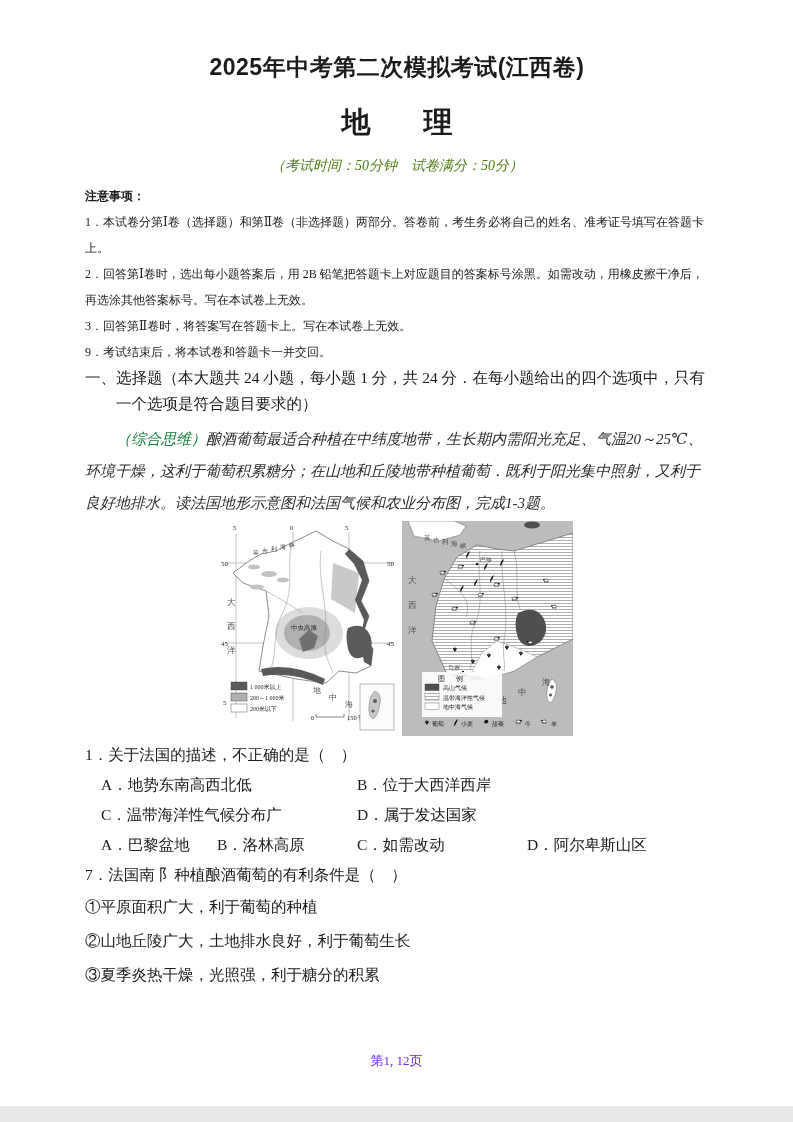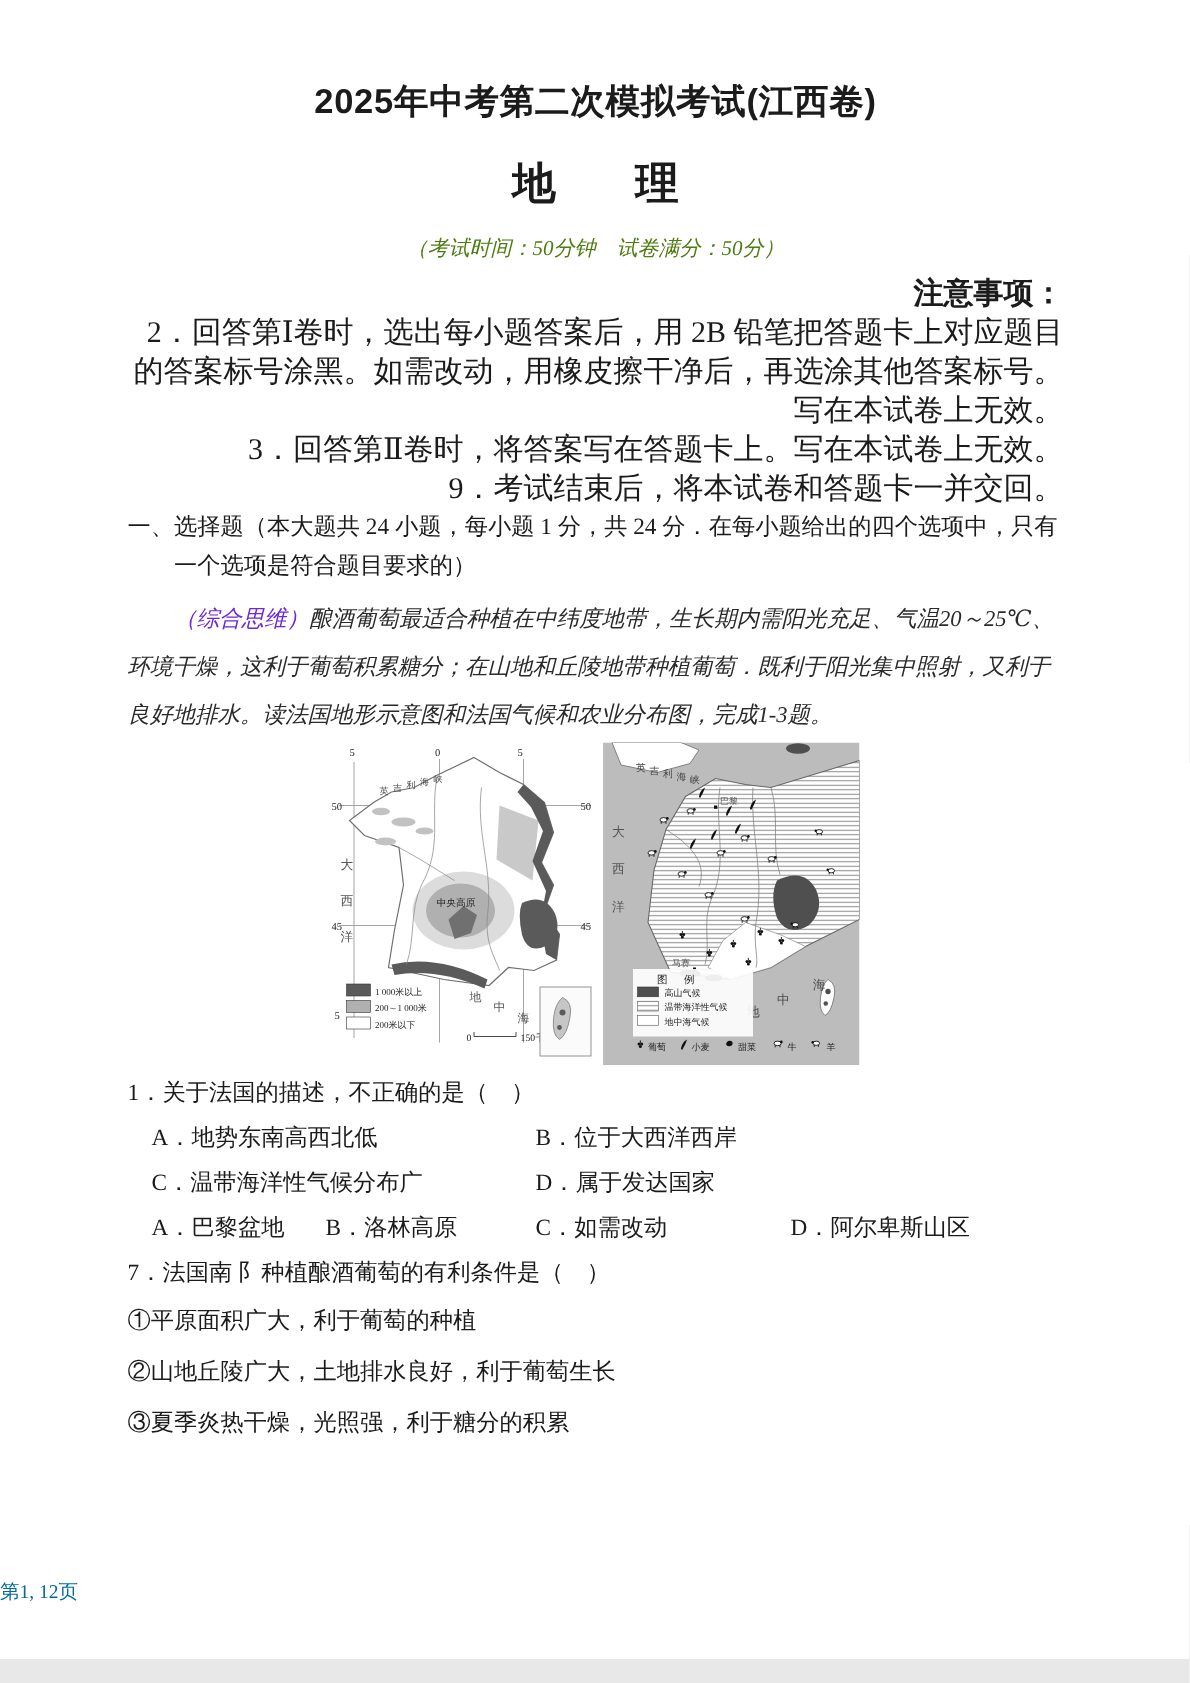--- a/index.html
+++ b/index.html
@@ -11,58 +11,59 @@
   .content { padding:52px 84px 0 85px; }
 
   .exam-title { font-size:23px; font-weight:700; text-align:center; margin:0;
     font-family:"Liberation Sans","DejaVu Sans",sans-serif; letter-spacing:.5px; }
   .subject { font-size:29px; font-weight:700; text-align:center; margin:20px 0 0;
     letter-spacing:12px; text-indent:12px;
     font-family:"Liberation Sans","DejaVu Sans",sans-serif; }
   .meta { font-size:14px; text-align:center; margin:14px 0 8px; color:#4d7c0f;
     font-style:italic; }
 
-  .notice { font-size:20px; line-height:26px;text-align:right; }
+  .notice { font-size:12px; line-height:26px; }
   .notice .heading { font-weight:600; }
   .notice p { margin:0; }
 
   .part-title { font-size:28px; font-weight:400; text-align:center; margin:14px 0 10px; }
 
   .intro { font-size:15.5px; line-height:26px; padding-left:31px; text-indent:-31px; }
 
   .passage { font-size:15px; line-height:32px; margin:6px 0 2px; text-indent:31px;
     font-style:italic; color:#2a2a2a; }
-  .passage .tag { color:#6d28d9; }
+  .passage .tag { color:#15803d; }
 
   .maps { display:flex; justify-content:center; align-items:flex-start; gap:2px;
     margin:2px 0 4px; }
   .map { display:block; background:#fff; }
   .map text { font-family:"Liberation Serif","DejaVu Serif",serif; }
 
   .question .stem { font-size:15.5px; line-height:30px; margin:0; }
   .opts { font-size:15.5px; line-height:30px; padding-left:16px; display:grid; }
   .opts-2col { grid-template-columns:256px 1fr; }
   .opts-row  { grid-template-columns:116px 140px 170px 1fr; }
   .question .sub { font-size:15.5px; line-height:34px; margin:0; }
 
-  .footer { position:absolute; left:0; right:0; bottom:36px; 
-    font-size:13px; color:#0369a1; }
+  .footer { position:absolute; left:0; right:0; bottom:36px; text-align:center;
+    font-size:13px; color:#6d28d9; }
 </style>
 </head>
 <body>
 
 <div class="page">
   <div class="content">
 
     <h1 class="exam-title">2025年中考第二次模拟考试(江西卷)</h1>
     <div class="subject">地　理</div>
     <div class="meta">（考试时间：50分钟　试卷满分：50分）</div>
 
     <div class="notice">
       <div class="heading">注意事项：</div>
+      <p>1．本试卷分第Ⅰ卷（选择题）和第Ⅱ卷（非选择题）两部分。答卷前，考生务必将自己的姓名、准考证号填写在答题卡上。</p>
       <p>2．回答第Ⅰ卷时，选出每小题答案后，用 2B 铅笔把答题卡上对应题目的答案标号涂黑。如需改动，用橡皮擦干净后，再选涂其他答案标号。写在本试卷上无效。</p>
       <p>3．回答第Ⅱ卷时，将答案写在答题卡上。写在本试卷上无效。</p>
       <p>9．考试结束后，将本试卷和答题卡一并交回。</p>
     </div>
 
 
     <div class="intro">一、选择题（本大题共 24 小题，每小题 1 分，共 24 分．在每小题给出的四个选项中，只有一个选项是符合题目要求的）</div>
 
     <p class="passage"><span class="tag">（综合思维）</span><span>酿酒葡萄最适合种植在中纬度地带，生长期内需阳光充足、气温20～25℃、环境干燥，这利于葡萄积累糖分；在山地和丘陵地带种植葡萄．既利于阳光集中照射，又利于良好地排水。读法国地形示意图和法国气候和农业分布图，完成1-3题。</span></p>
 

